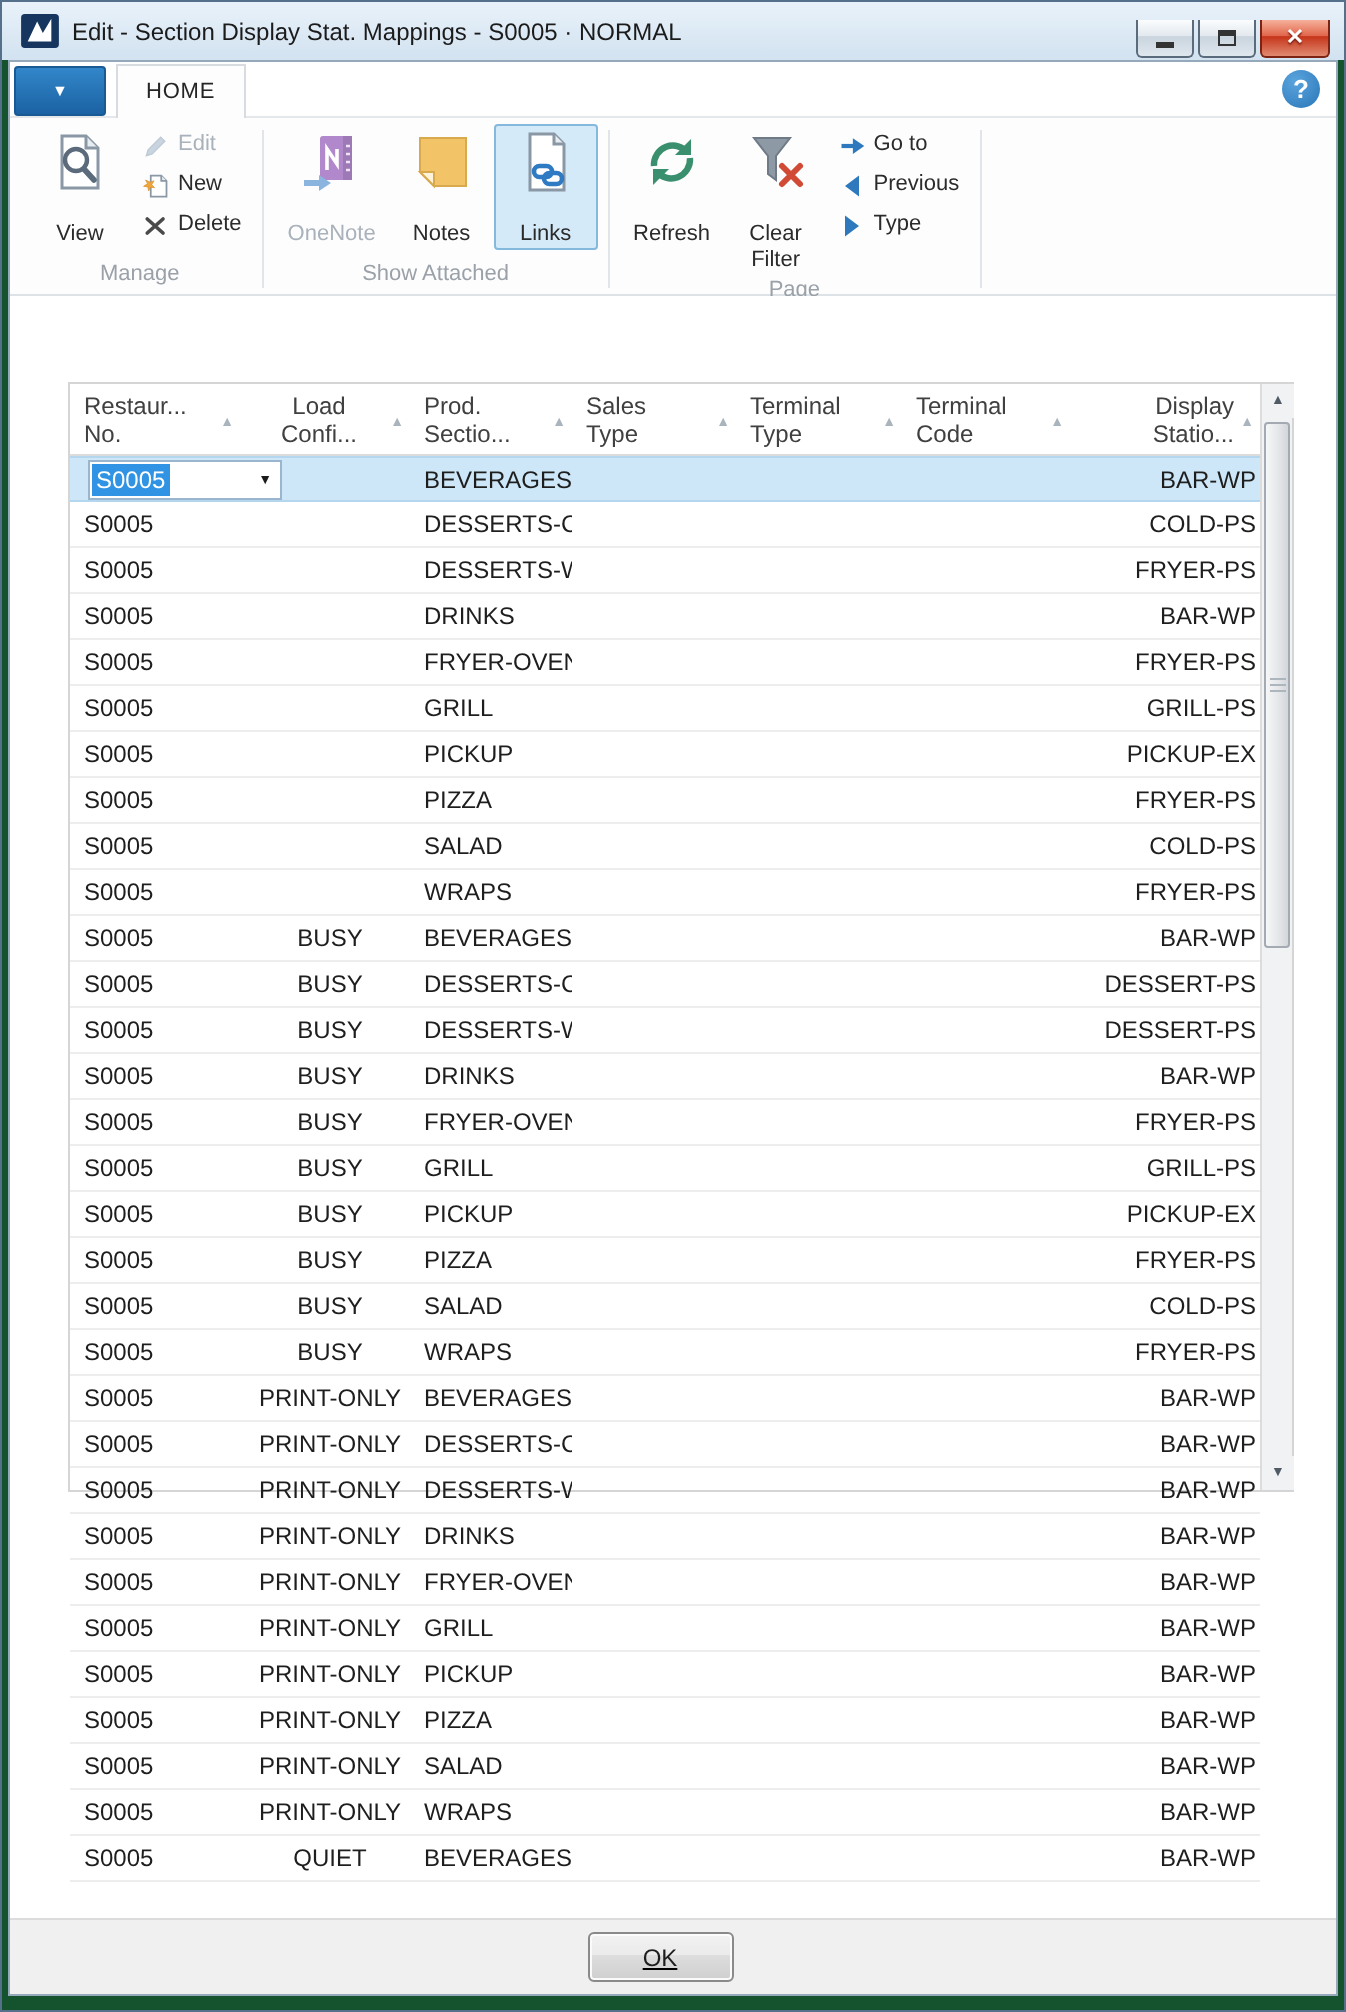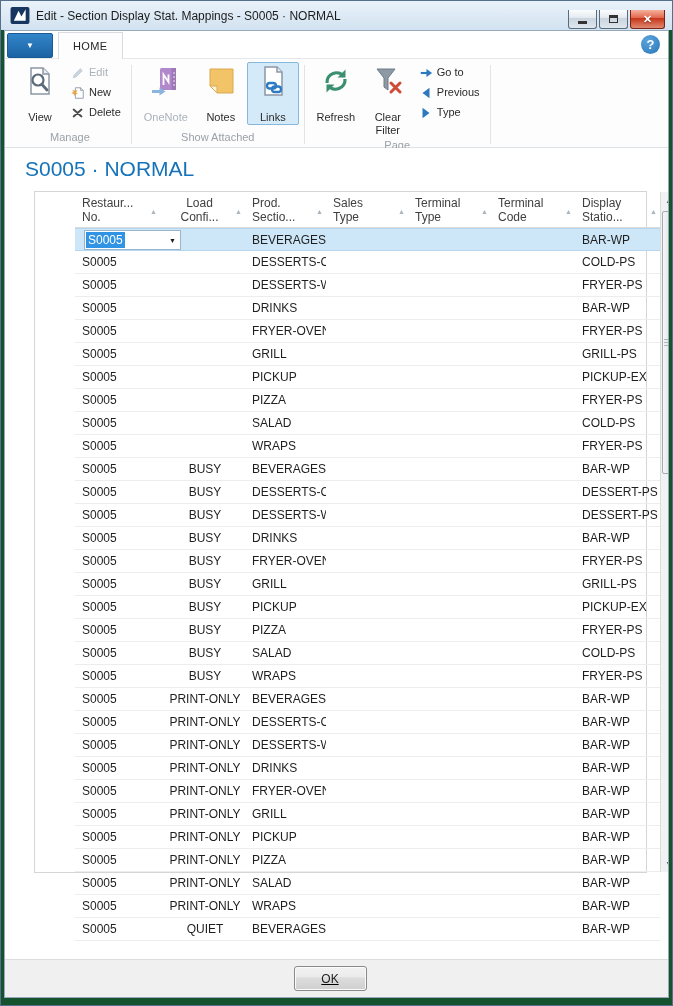--- a/index.html
+++ b/index.html
@@ -63,33 +63,33 @@
   .smallbtn { height:20px; display:flex; padding:0 5px; font-size:11px; color:#2b2b2b; }
   .smallbtn svg { margin-right:4px; }
   .smallbtn.disabled { color:#a9b2ba; }
   .smallbtn.disabled svg { opacity:.55; }
 
   
   .page { flex:1; background:#fff; position:relative; overflow:hidden; }
   .page-title { margin:9px 0 0 20px; font-size:21px; font-weight:300; color:#1673b9; }
 
   
-  .grid-wrap { position:absolute; left:29px; top:43px; width:613px; height:682px;
-               border:1px solid #d5d5d5; background:#fff; display:flex;padding-left:40px; }
+  .grid-wrap { position:absolute; left:29px; top:43px; width:613px; height:555px;
+               border:1px solid #d5d5d5; background:#fff; display:flex; }
   .grid { width:595px; display:flex; flex-direction:column; }
   .thead { display:flex; height:36px; border-bottom:1px solid #dcdcdc; flex:0 0 auto; }
   .th { position:relative; padding:4px 13px 0 7px; font-size:12px; color:#404040; line-height:14px;
         white-space:nowrap; overflow:hidden; }
   .th .sort { position:absolute; right:3px; top:13px; font-size:7px; color:#a9b4bc; }
   .tbody { flex:1; }
   .tr { position:relative; display:flex; height:23px; border-bottom:1px solid #ededed;
         font-size:12px; color:#1e1e1e; }
   .td { line-height:22px; padding:0 2px 0 7px; white-space:nowrap; overflow:hidden; }
   .tr.sel { background:#cde7f8; border-top:1px solid #b4d7ef; border-bottom:1px solid #b4d7ef; height:23px; }
-  .c0{width:85px;} .c1{width:85px;text-align:center;} .c2{width:81px;} .c3{width:82px;} .c4{width:83px;} .c5{width:84px;} .c6{flex:1;}
+  .c0{width:85px;} .c1{width:85px;text-align:center;} .c2{width:81px;} .c3{width:82px;} .c4{width:83px;} .c5{width:84px;} .c6{flex:1;text-align:right;}
 
   .combo { position:absolute; left:9px; top:1px; width:97px; height:20px; background:#fff;
            border:1px solid #9ab6ce; display:flex; align-items:center; justify-content:space-between;
            padding:0 4px 0 1px; }
   .combo-text { background:#3093e3; color:#fff; font-size:12px; padding:0 2px; line-height:16px; }
   .combo-caret { font-size:7px; color:#1b1b1b; }
 
   
   .vscroll { width:16px; background:#f1f2f4; border-left:1px solid #dcdcdc; position:relative; flex:0 0 auto; }
   .sb-btn { position:absolute; left:0; width:16px; height:17px; display:flex; align-items:center;
@@ -263,21 +263,20 @@
             </div>
           </div>
         </div>
         <div class="rgroup-label">Page</div>
       </div>
 
       <div class="rsep"></div>
     </div>
 
     <div class="page">
-      <div class="page-title">S0005 · NORMAL</div>
 
       <div class="grid-wrap">
         <div class="grid">
           <div class="thead">
               <div class="th c0">
                 <div>Restaur...</div>
                 <div>No.</div>
                 <span class="sort">▲</span>
               </div>
               <div class="th c1">

